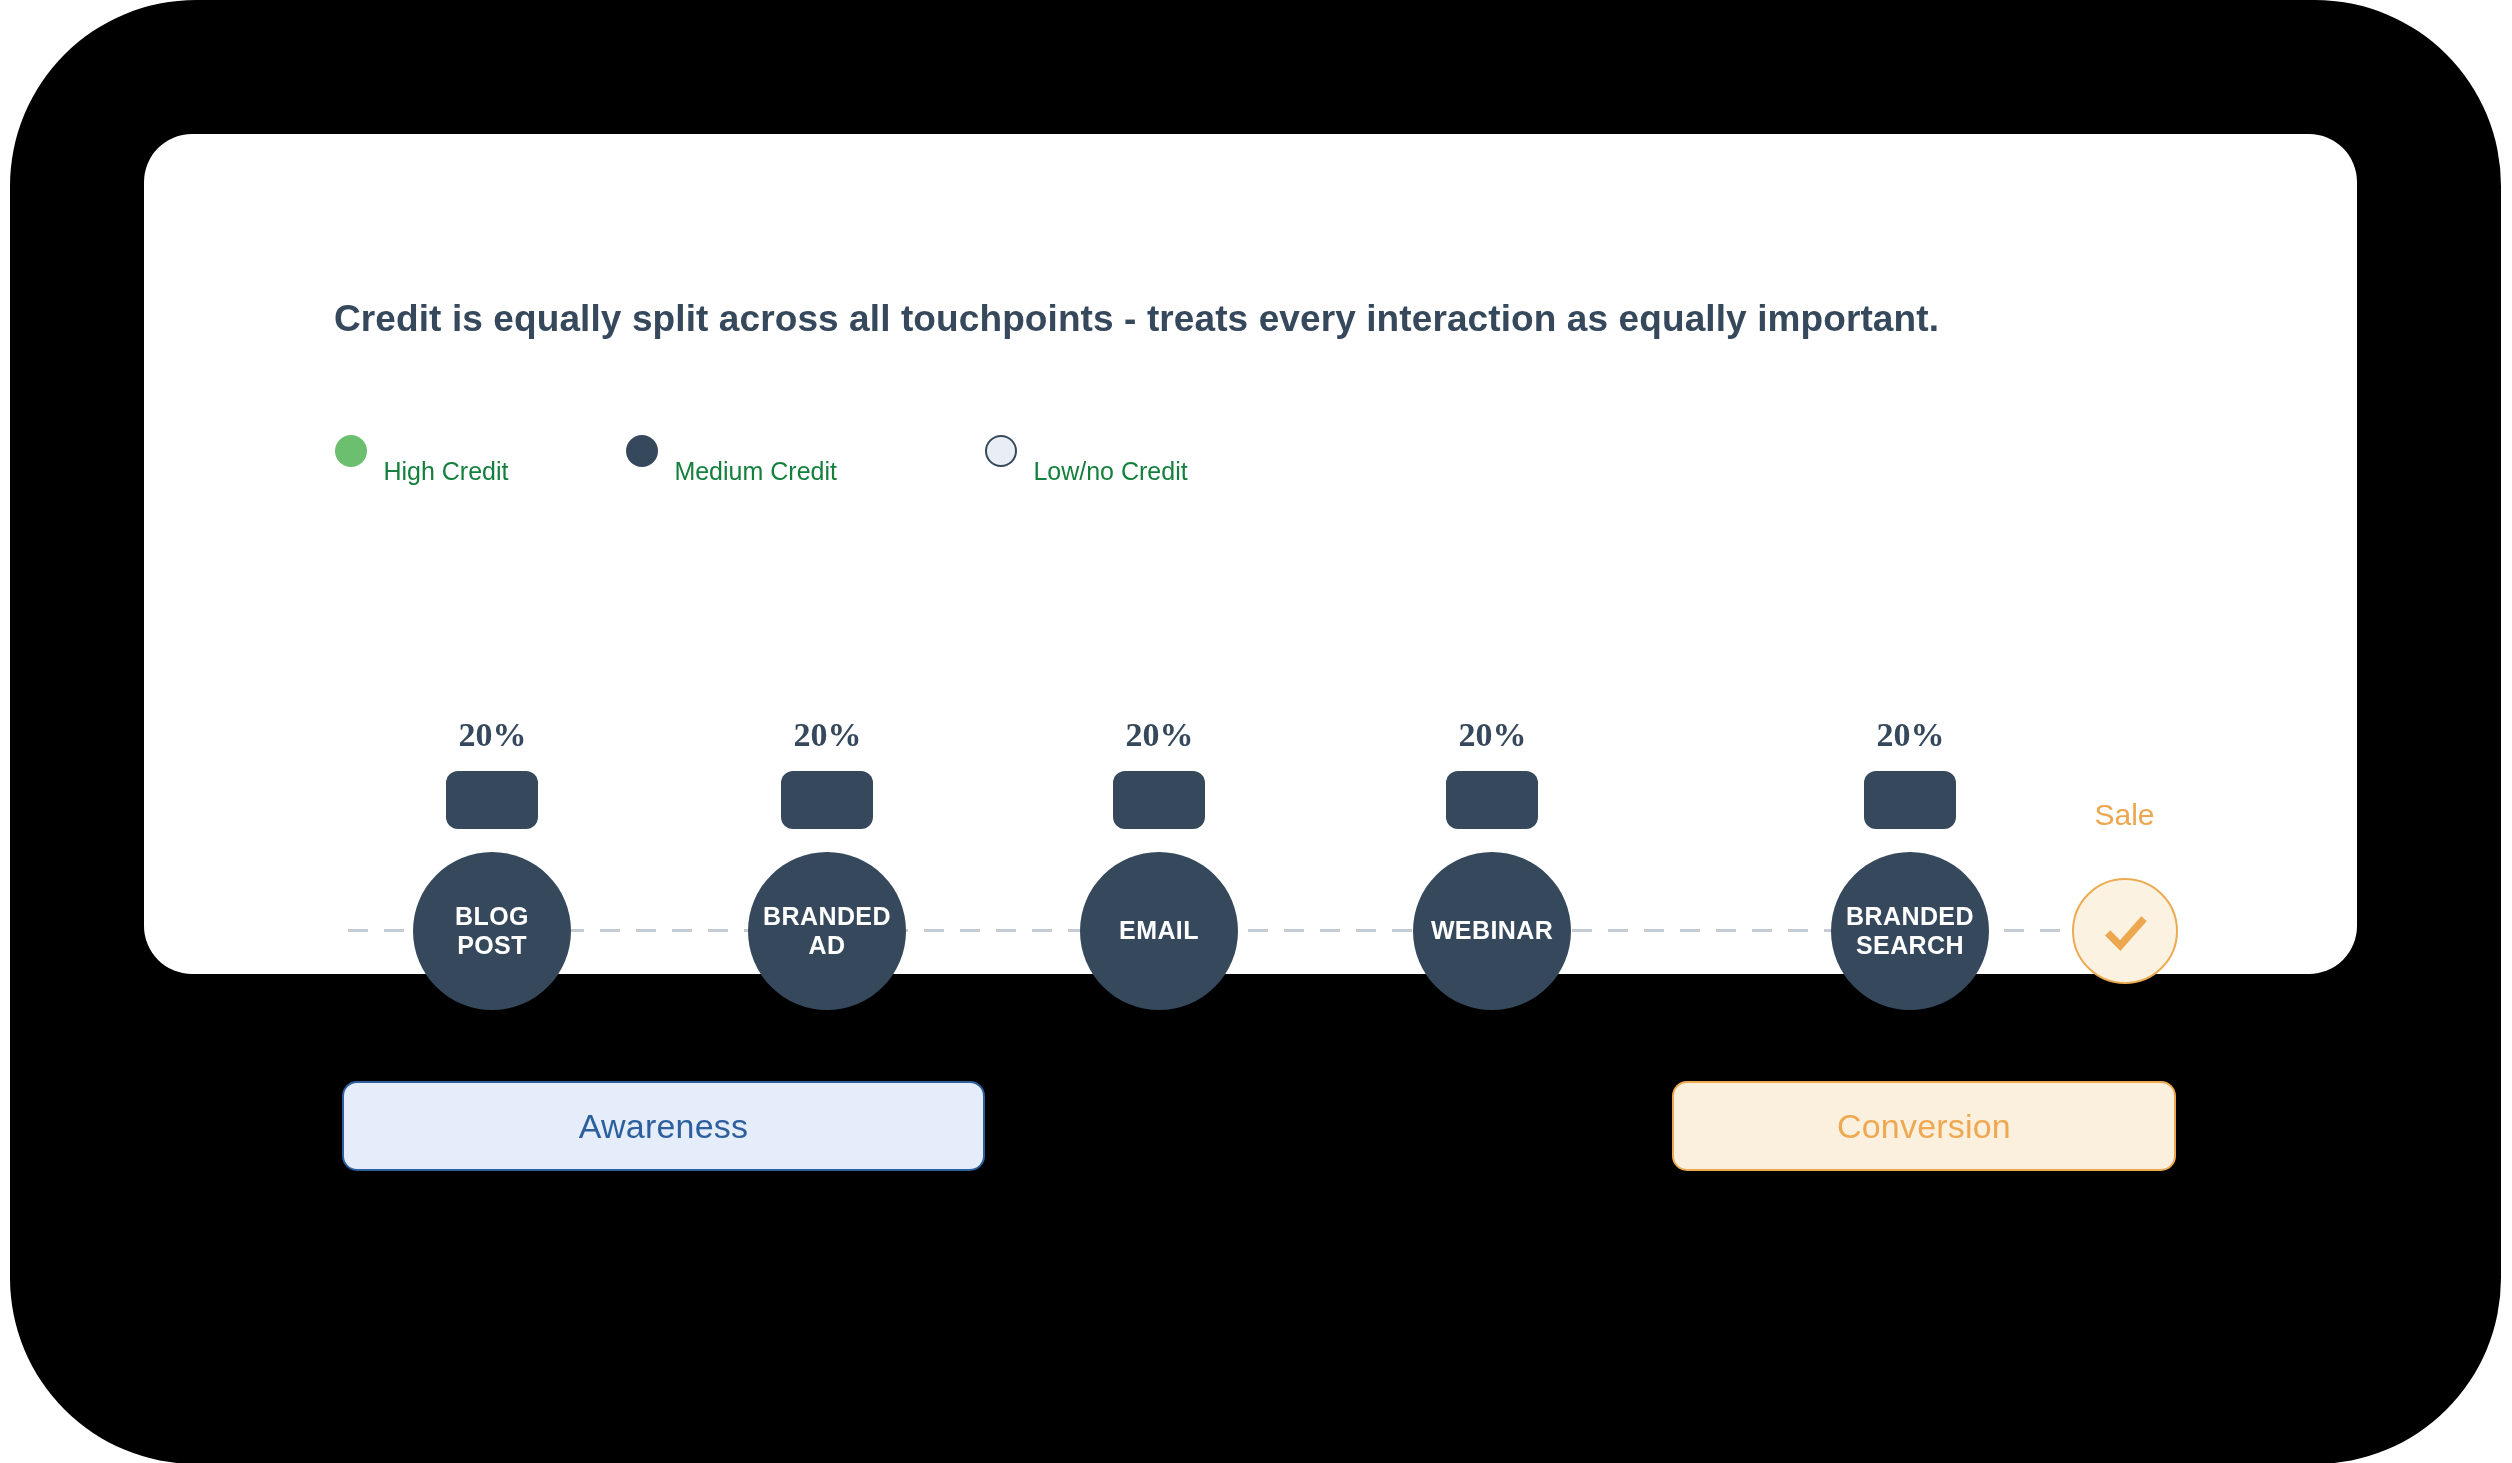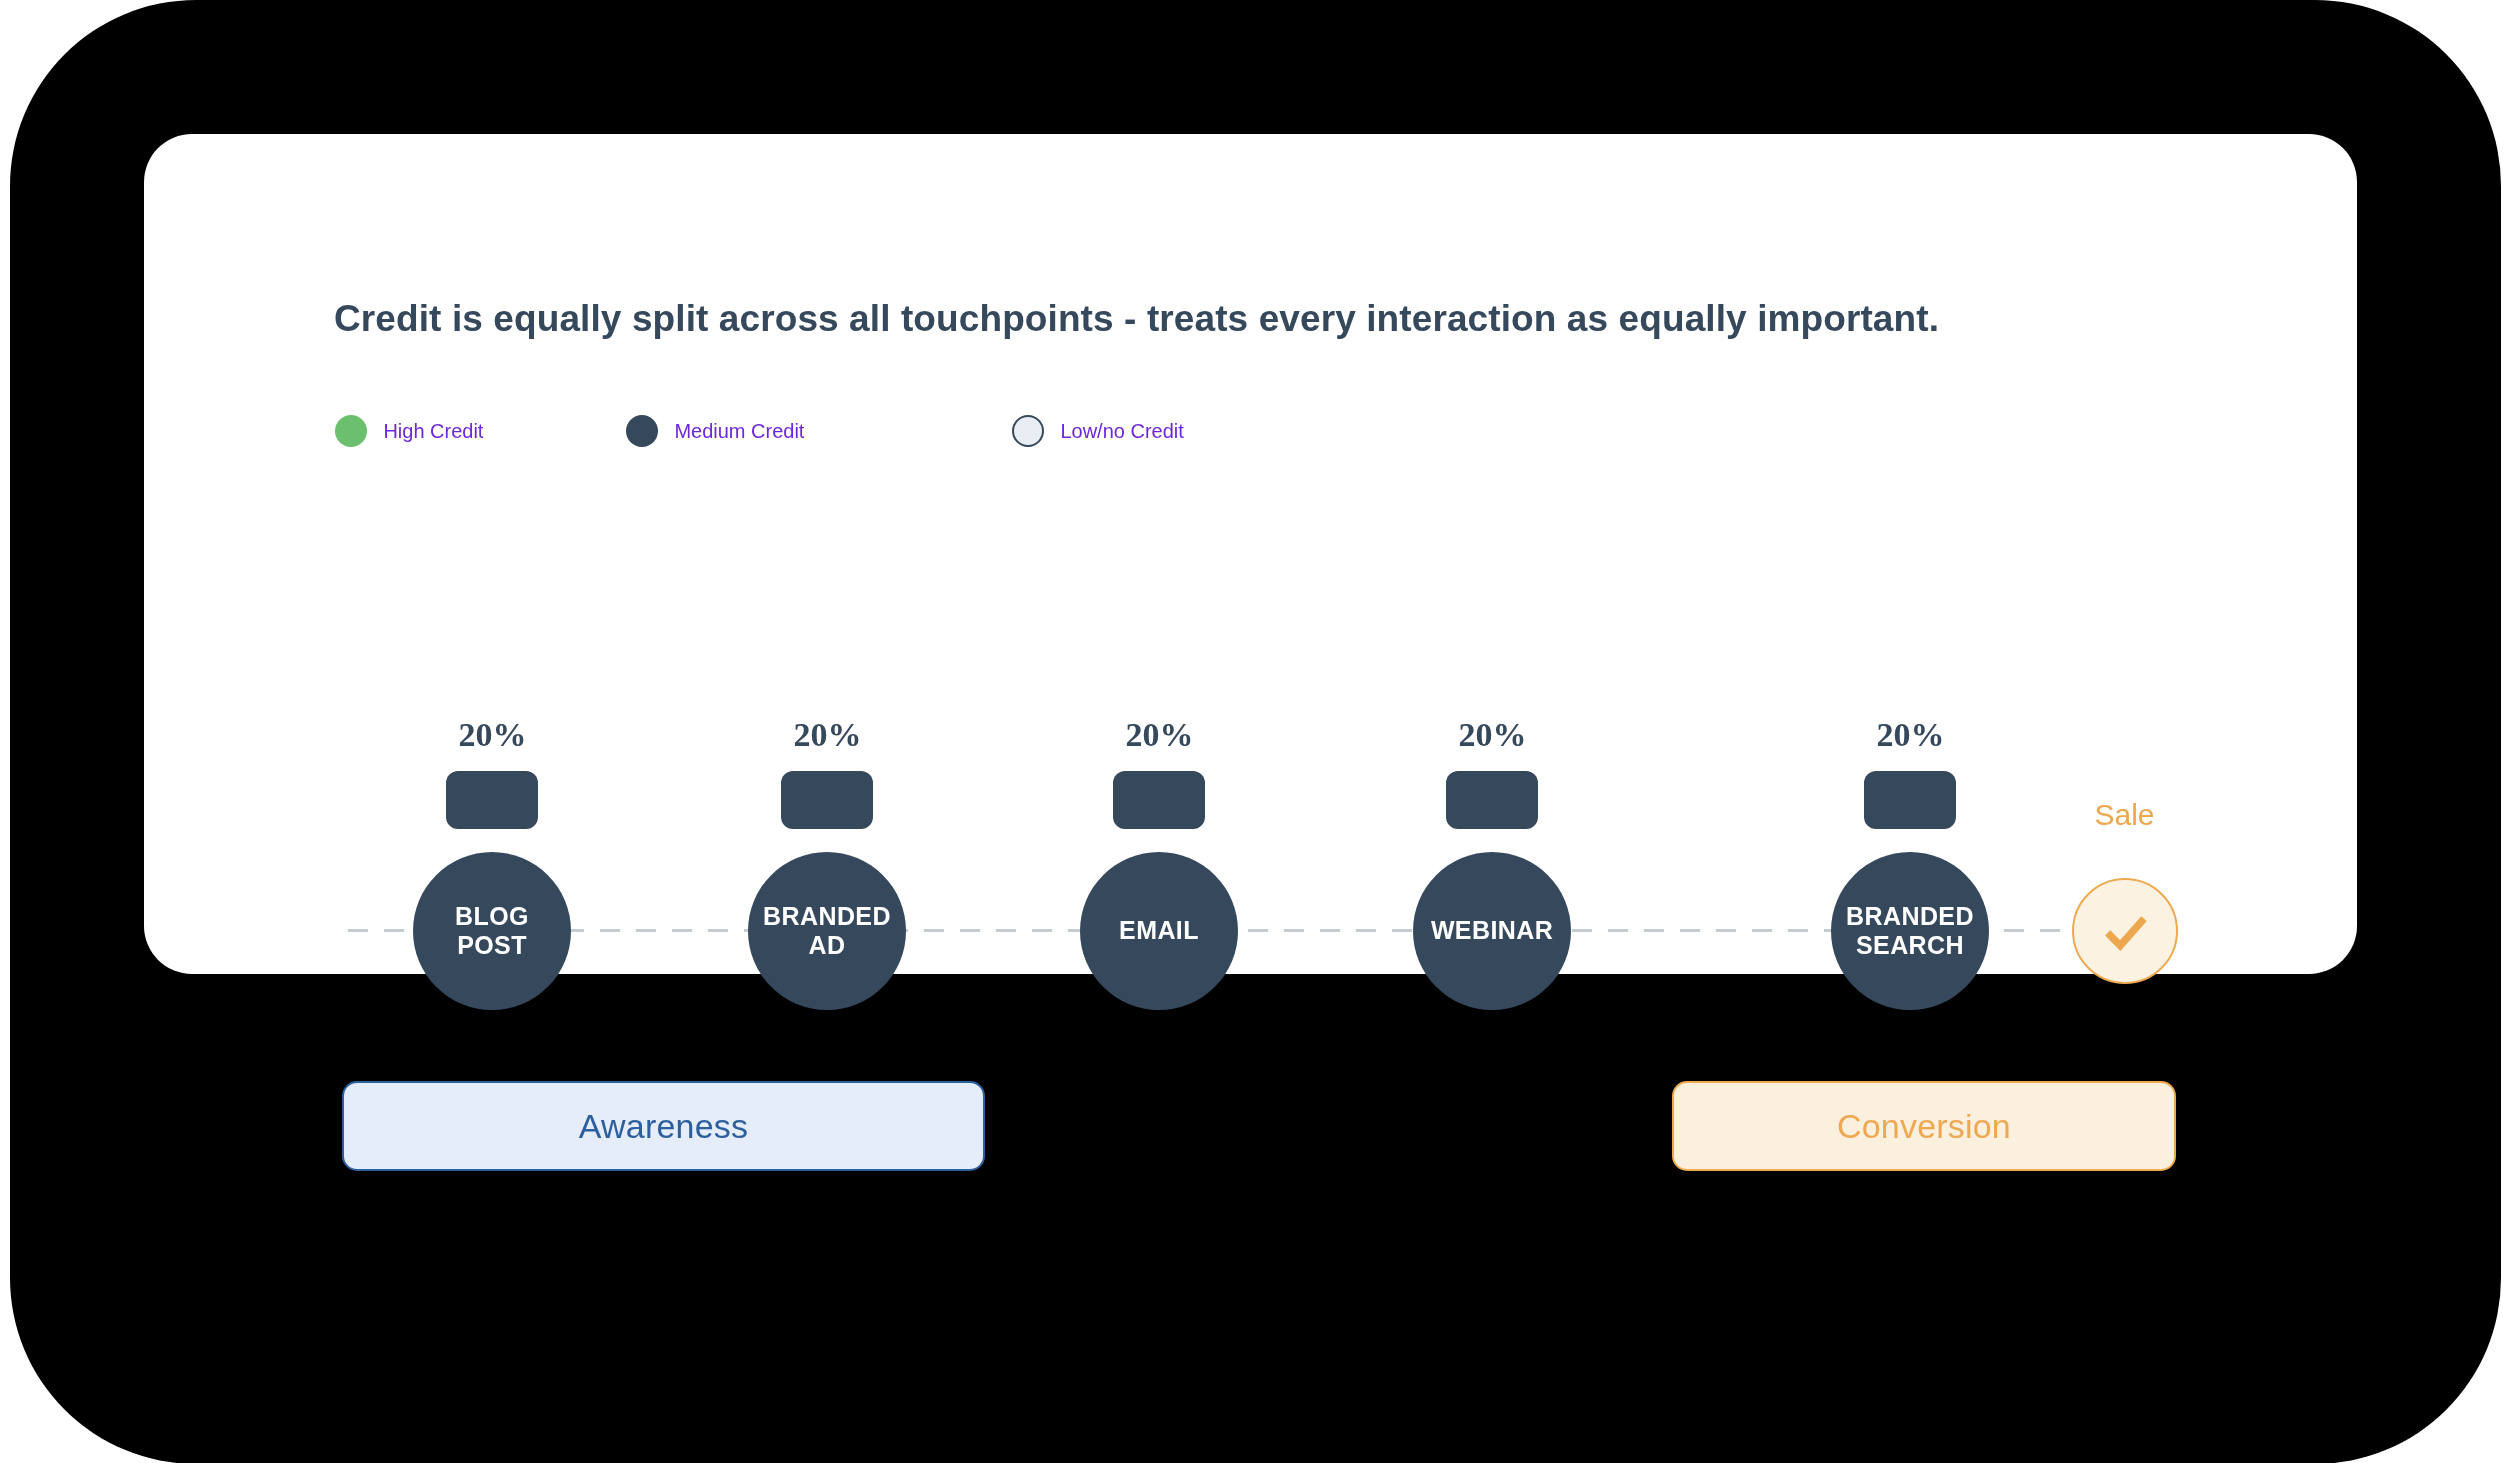--- a/index.html
+++ b/index.html
@@ -14,26 +14,26 @@
   .card{
     position:absolute;left:144px;top:134px;width:2213px;height:840px;
     background:#ffffff;border-radius:48px;
   }
   .title{
     position:absolute;left:190px;top:164px;margin:0;
     font-size:37px;font-weight:700;color:#36485c;letter-spacing:0.1px;
   }
   
   .legend-item{position:absolute;top:281px;display:flex;align-items:center;gap:16.4px;}
-  .li-1{left:191px}.li-2{left:482px}.li-3{left:868px}
+  .li-1{left:191px}.li-2{left:482px}.li-3{left:841px}
   .dot{width:32px;height:32px;border-radius:50%;box-sizing:border-box;flex:0 0 auto;}
   .dot-high{background:#6cbf6e;}
   .dot-med{background:#36495c;}
   .dot-low{background:#e9eef4;border:2.2px solid #36495c;}
-  .legend-label{font-size:20px;color:#6d28d9;line-height:32px;}
+  .legend-label{font-size:25px;color:#15803d;line-height:32px;margin-top:40px;}
   
   .dash-line{
     position:absolute;left:204px;top:795px;width:1834px;height:3px;z-index:1;
     background:repeating-linear-gradient(90deg,#c5cbd3 0 20px,transparent 20px 36px);
   }
   
   .n1{--x:348px}.n2{--x:683px}.n3{--x:1015px}.n4{--x:1348px}.n5{--x:1766px}
   .pct{
     position:absolute;left:calc(var(--x) - 74px);top:582px;width:149px;
     text-align:center;font-size:34px;font-weight:700;color:#36485c;z-index:2;font-family:Liberation Serif, serif;

